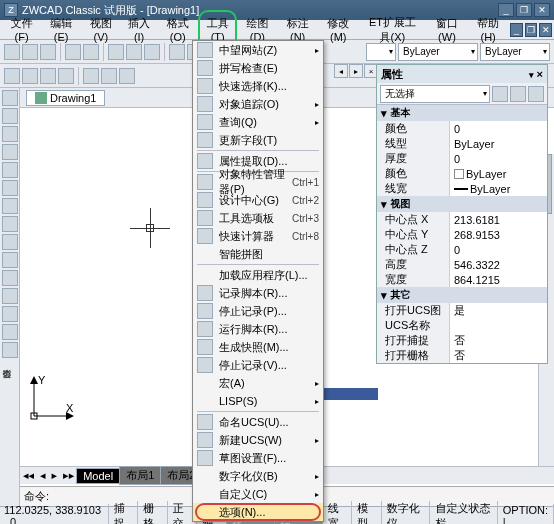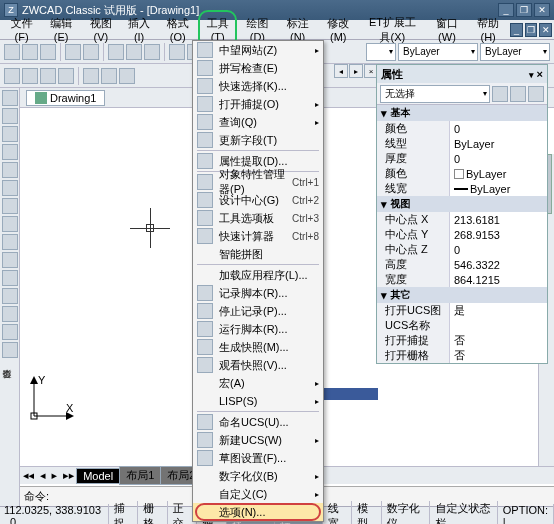--- a/index.html
+++ b/index.html
@@ -317,21 +317,21 @@
     <div class="dd-item">
       <div class="ico"></div>
       <span>拼写检查(E)</span>
     </div>
     <div class="dd-item">
       <div class="ico"></div>
       <span>快速选择(K)...</span>
     </div>
     <div class="dd-item">
       <div class="ico"></div>
-      <span>打开捕捉(O)</span>
+      <span>对象追踪(O)</span>
       <span class="arrow">▸</span>
     </div>
     <div class="dd-item">
       <div class="ico"></div>
       <span>查询(Q)</span>
       <span class="arrow">▸</span>
     </div>
     <div class="dd-item">
       <div class="ico"></div>
       <span>更新字段(T)</span>
@@ -380,21 +380,21 @@
     <div class="dd-item">
       <div class="ico"></div>
       <span>运行脚本(R)...</span>
     </div>
     <div class="dd-item">
       <div class="ico"></div>
       <span>生成快照(M)...</span>
     </div>
     <div class="dd-item">
       <div class="ico"></div>
-      <span>观看快照(V)...</span>
+      <span>停止记录(V)...</span>
     </div>
     <div class="dd-item">
       <span>宏(A)</span>
       <span class="arrow">▸</span>
     </div>
     <div class="dd-item">
       <span>LISP(S)</span>
       <span class="arrow">▸</span>
     </div>
     <div class="dd-sep"></div>

